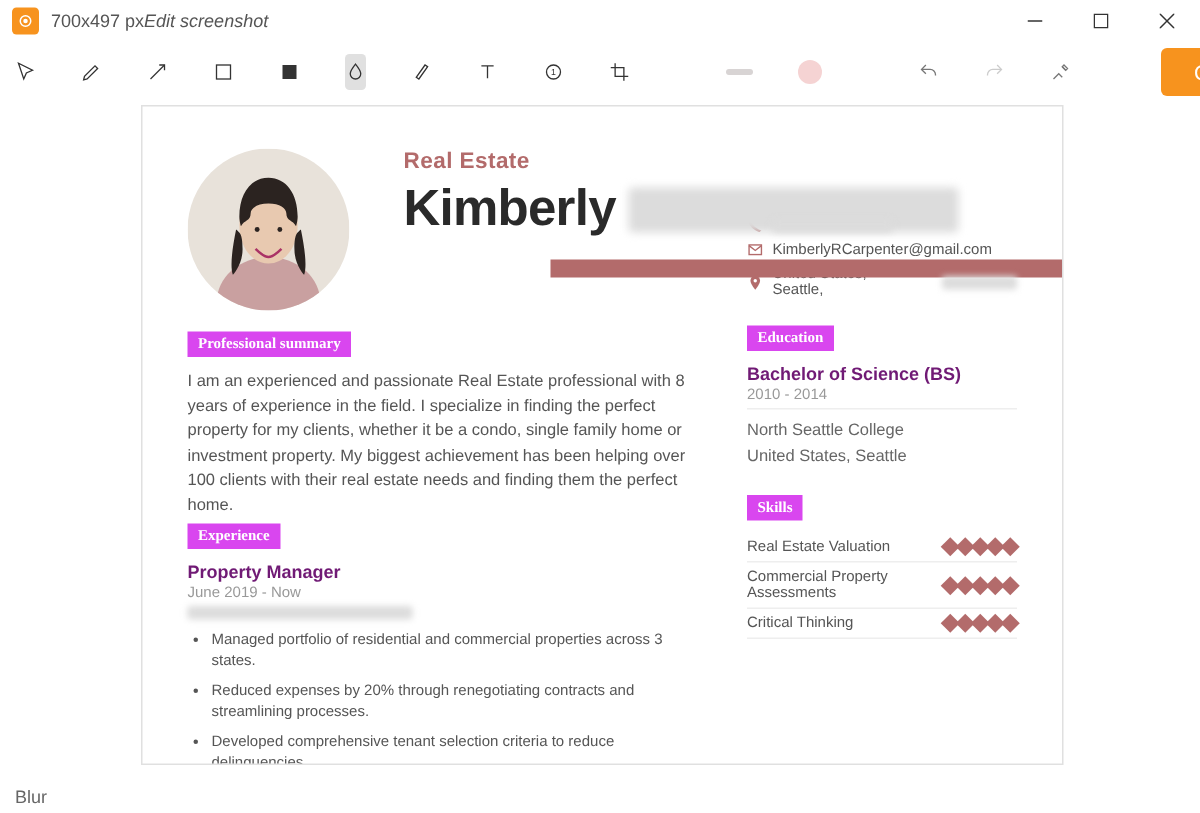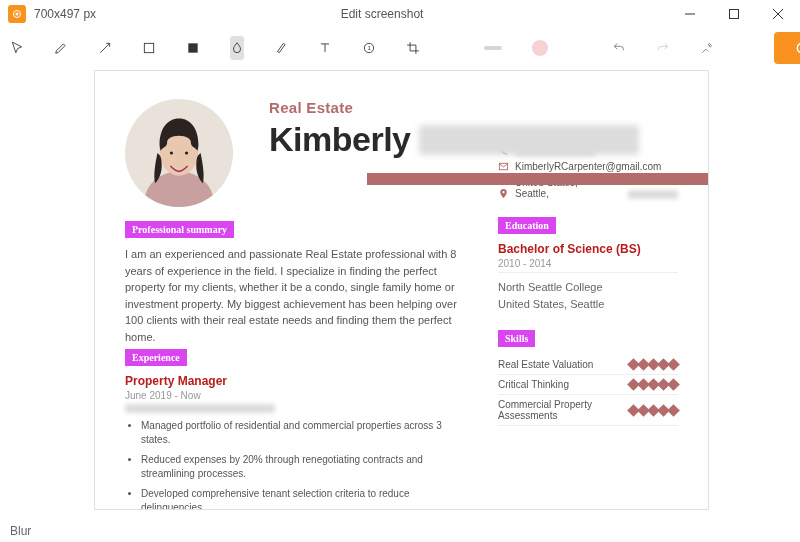--- a/index.html
+++ b/index.html
@@ -3,21 +3,21 @@
 <meta charset="utf-8">
 <style>
 * { box-sizing: border-box; margin: 0; padding: 0; }
 body { font-family: -apple-system, "Segoe UI", Arial, sans-serif; background: #fff; width: 800px; height: 542px; overflow: hidden; position: relative; }
 
 
 .titlebar { height: 28px; display: flex; align-items: center; padding: 0 0 0 8px; font-size: 12px; color: #333; }
 .titlebar .appicon { width: 18px; height: 18px; background: #f7931e; border-radius: 3px; margin-right: 8px; display: flex; align-items: center; justify-content: center; }
 .titlebar .appicon svg { width: 12px; height: 12px; }
 .titlebar .dims { color: #555; text-align: right; }
-.titlebar .wtitle { flex: 1; text-align: center; color: #555; }
+.titlebar .wtitle { flex: 1; text-align: left; color: #555; font-style: italic; }
 .winctrls { display: flex; }
 .winctrls div { width: 44px; height: 28px; display: flex; align-items: center; justify-content: center; color: #333; }
 .winctrls svg { width: 10px; height: 10px; }
 
 
 .toolbar { height: 40px; display: flex; align-items: center; padding: 0 10px; gap: 30px; border-bottom: 1px solid transparent; }
 .toolbar .tool { width: 24px; height: 24px; display: flex; align-items: center; justify-content: center; border-radius: 3px; }
 .toolbar .tool.sel { background: #e0e0e0; }
 .toolbar .sep { width: 1px; height: 22px; background: #ddd; margin: 0 2px; }
 .toolbar .wline { width: 18px; height: 4px; background: #d8d4d4; border-radius: 2px; }
@@ -37,23 +37,23 @@
 .photo svg { width: 100%; height: 100%; }
 .hname .sub { color: #b36b6b; font-weight: 700; font-size: 15px; letter-spacing: .3px; margin-bottom: 4px; }
 .hname h1 { font-size: 34px; color: #2a2a2a; letter-spacing: -0.5px; display: flex; align-items: center; gap: 8px; font-weight: 800; }
 .blurblock { display:inline-block; height: 30px; width: 220px; background: #dcdcdc; filter: blur(3px); border-radius: 3px; }
 .blurline-sm { display:inline-block; height: 9px; background: #dcdcdc; filter: blur(2px); border-radius: 2px; }
 
 .bar { height: 12px; background: #b36b6b; position: absolute; top: 102px; left: 272px; right: 0; }
 .tag { display: inline-block; background: #d946ef; color: #fff; font-size: 10px; font-weight: 600; padding: 3px 7px; margin-bottom: 8px; font-family: Liberation Serif, serif; }
 .para { line-height: 1.5; color: #555; }
 .contact { margin-top: 46px; }
-.contact-row { display: flex; align-items: flex-end; gap: 6px; margin-bottom: 5px; font-size: 10px; color: #555; }
+.contact-row { display: flex; align-items: center; gap: 6px; margin-bottom: 5px; font-size: 10px; color: #555; }
 .contact-row svg { width: 11px; height: 11px; flex-shrink: 0; }
-.section-h { font-weight: 700; color: #b91c1c; font-size: 12px; margin-bottom: 2px; }
+.section-h { font-weight: 700; color: #701a75; font-size: 12px; margin-bottom: 2px; }
 .muted { color: #999; font-size: 10px; }
 .thinline { height: 1px; background: #eee; margin: 3px 0 6px 0; }
 .smalltext { font-size: 11px; color: #666; line-height: 1.5; }
 ul.b { padding-left: 16px; margin-top: 4px; }
 ul.b li { font-size: 10px; color: #555; margin-bottom: 6px; line-height: 1.4; }
 .lcol .block + .block { margin-top: 4px; }
 .rcol .block { margin-top: 18px; }
 .skill { display: flex; justify-content: space-between; align-items: center; font-size: 10px; color: #555; padding: 4px 0; border-bottom: 1px solid #eee; }
 .skill .dots { display: flex; gap: 1px; }
 .skill .dots span { width: 9px; height: 9px; background: #b36b6b; transform: rotate(45deg); }
@@ -254,37 +254,37 @@
             <span>Real Estate Valuation</span>
             <div class="dots">
               <span></span>
               <span></span>
               <span></span>
               <span></span>
               <span></span>
             </div>
           </div>
         <div class="skill">
+            <span>Commercial Property Assessments</span>
+            <div class="dots">
+              <span></span>
+              <span></span>
+              <span></span>
+              <span></span>
+              <span></span>
+            </div>
+          </div>
+        <div class="skill">
             <span>Critical Thinking</span>
             <div class="dots">
               <span></span>
               <span></span>
               <span></span>
               <span></span>
               <span></span>
             </div>
           </div>
-        <div class="skill">
-            <span>Commercial Property Assessments</span>
-            <div class="dots">
-              <span></span>
-              <span></span>
-              <span></span>
-              <span></span>
-              <span></span>
-            </div>
-          </div>
       </div>
     </div>
   </div>
 </div>
 
 <div class="status">Blur</div>
 
 </body></html>

